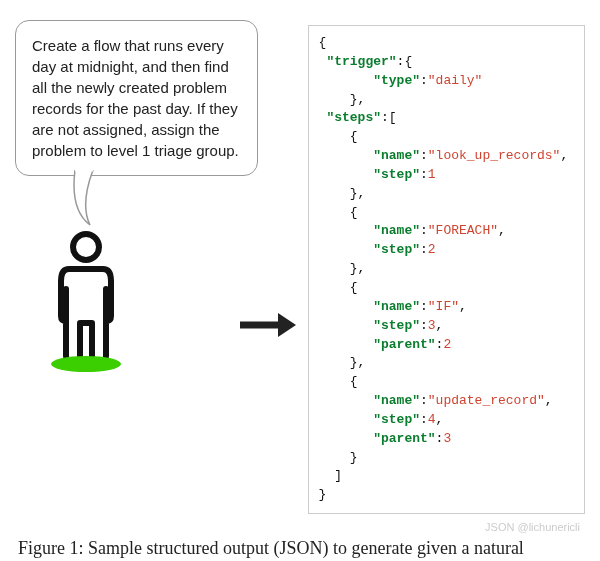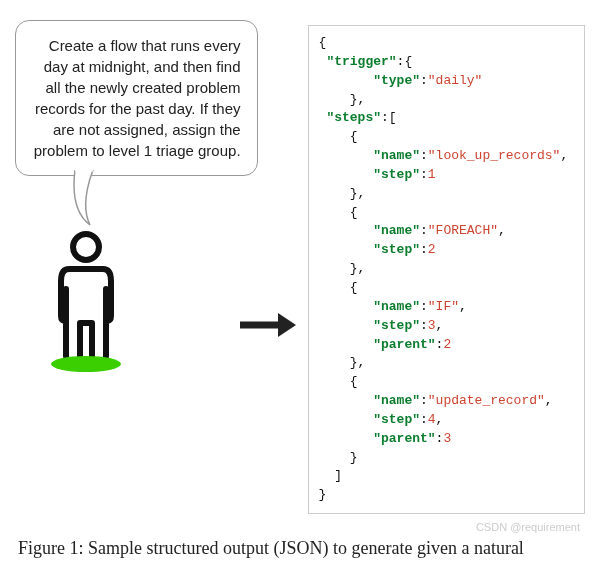--- a/index.html
+++ b/index.html
@@ -1,19 +1,19 @@
 <!DOCTYPE html>
 <html><head>
   <meta charset="utf-8">
   <style>
     * { margin: 0; padding: 0; box-sizing: border-box; }
     body { width: 600px; height: 561px; font-family: Arial, sans-serif; background: #fff; position: relative; }
     .main-area { display: flex; padding: 20px 15px 10px 15px; gap: 10px; align-items: flex-start; }
     .left-col { width: 245px; display: flex; flex-direction: column; align-items: center; position: relative; }
-    .speech-bubble { border: 1.5px solid #999; border-radius: 14px; padding: 14px 16px; font-size: 15px; line-height: 1.4; color: #222; background: #fff; width: 100%; text-align: right; }
+    .speech-bubble { border: 1.5px solid #999; border-radius: 14px; padding: 14px 16px; font-size: 15px; line-height: 1.4; color: #222; background: #fff; width: 100%; }
     .tail { position: absolute; left: 50px; top: 150px; }
     .person-container { margin-top: 55px; display: flex; flex-direction: column; align-items: center; }
     .person-svg { width: 75px; height: 135px; margin-left: -100px; }
     .shadow { width: 70px; height: 16px; background: #3bce00; border-radius: 50%; margin-top: -10px; margin-left: -100px; }
     .arrow-container { display: flex; align-items: center; justify-content: center; width: 60px; padding-top: 290px; margin-left: -30px; }
     .arrow-svg { width: 60px; height: 30px; }
     .code-box { border: 1.5px solid #ccc; padding: 8px 10px; font-family: "Courier New", monospace; font-size: 13px; line-height: 1.45; width: 280px; white-space: pre; color: #111; margin-top: 5px; }
     .k { color: #0b7d2e; font-weight: bold; }
     .s { color: #cf4430; }
     .n { color: #cf4430; }
@@ -69,13 +69,13 @@
     {
        <span class="k">"name"</span>:<span class="s">"update_record"</span>,
        <span class="k">"step"</span>:<span class="n">4</span>,
        <span class="k">"parent"</span>:<span class="n">3</span>
     }
   ]
 }</div>
 </div>
 
 <div class="caption">Figure 1: Sample structured output (JSON) to generate given a natural language requirement.</div>
-<div class="watermark">CSDN @requirement</div>
+<div class="watermark">JSON @lichunericli</div>
 
 </body></html>

